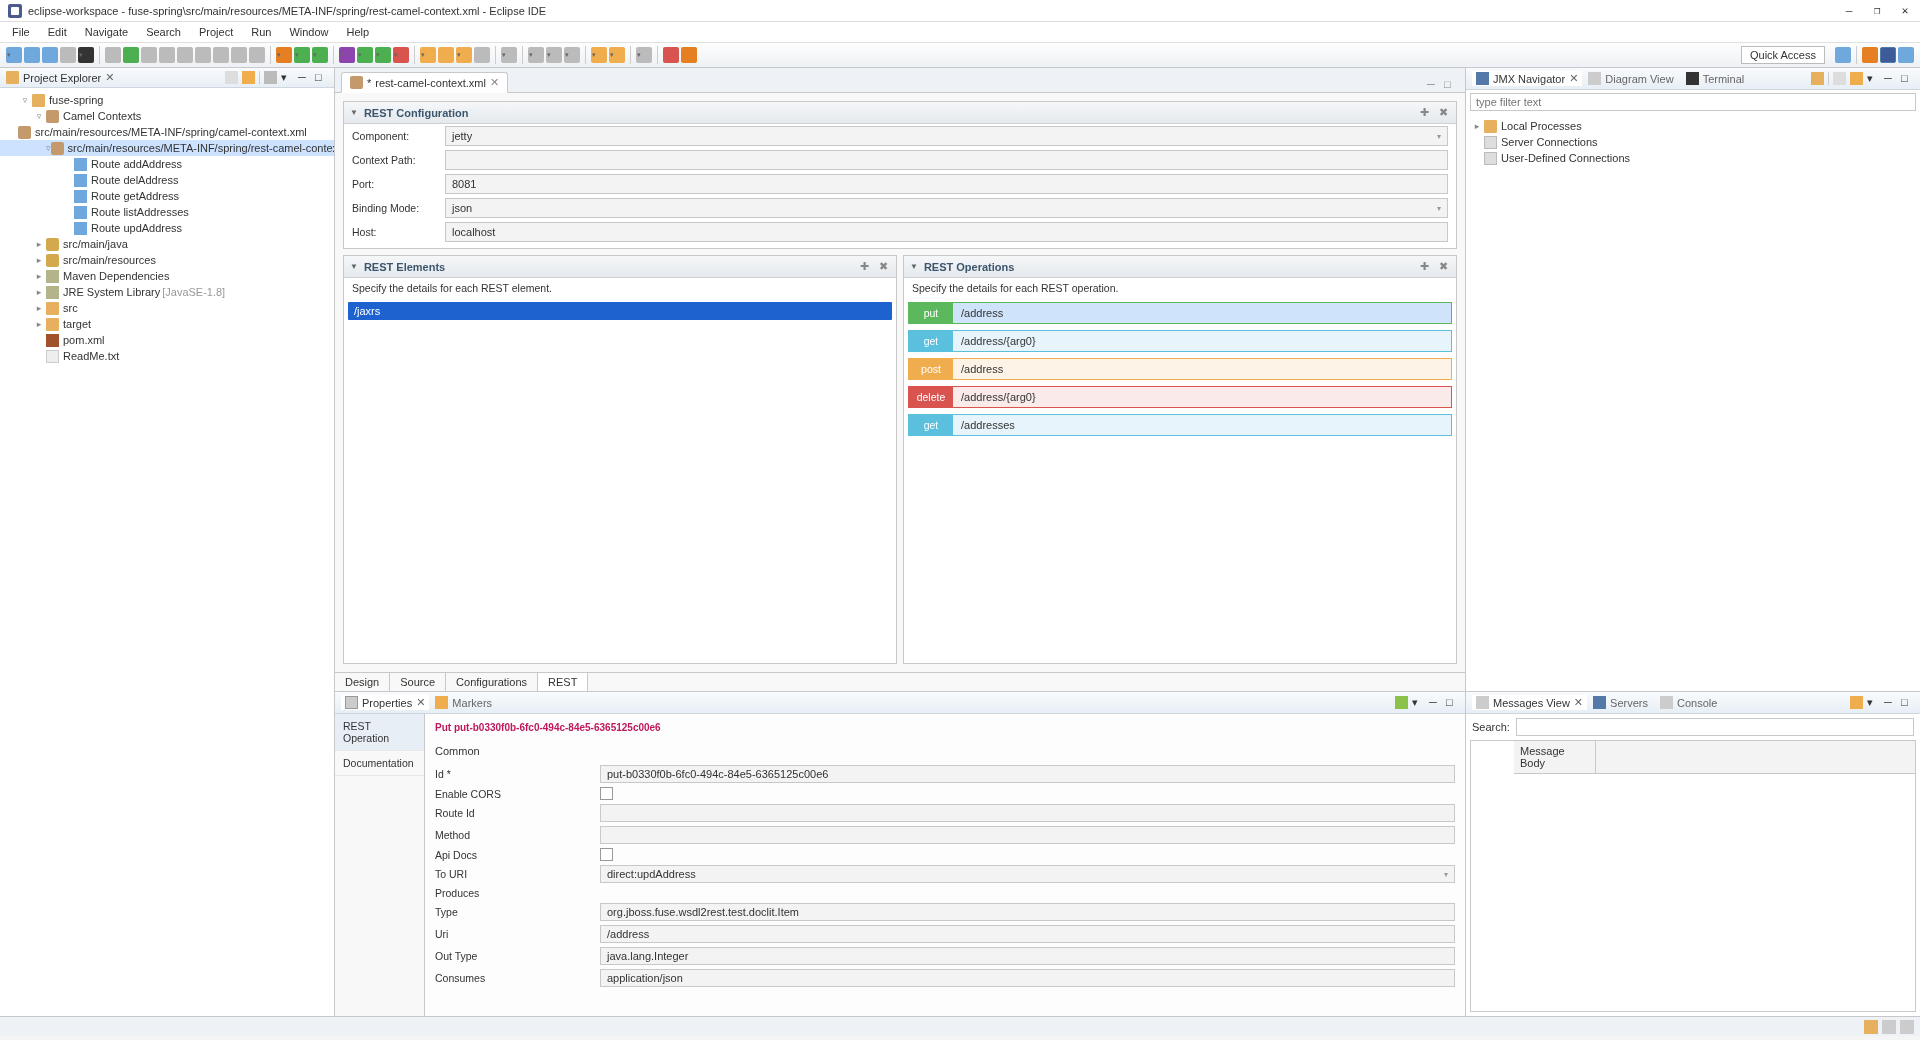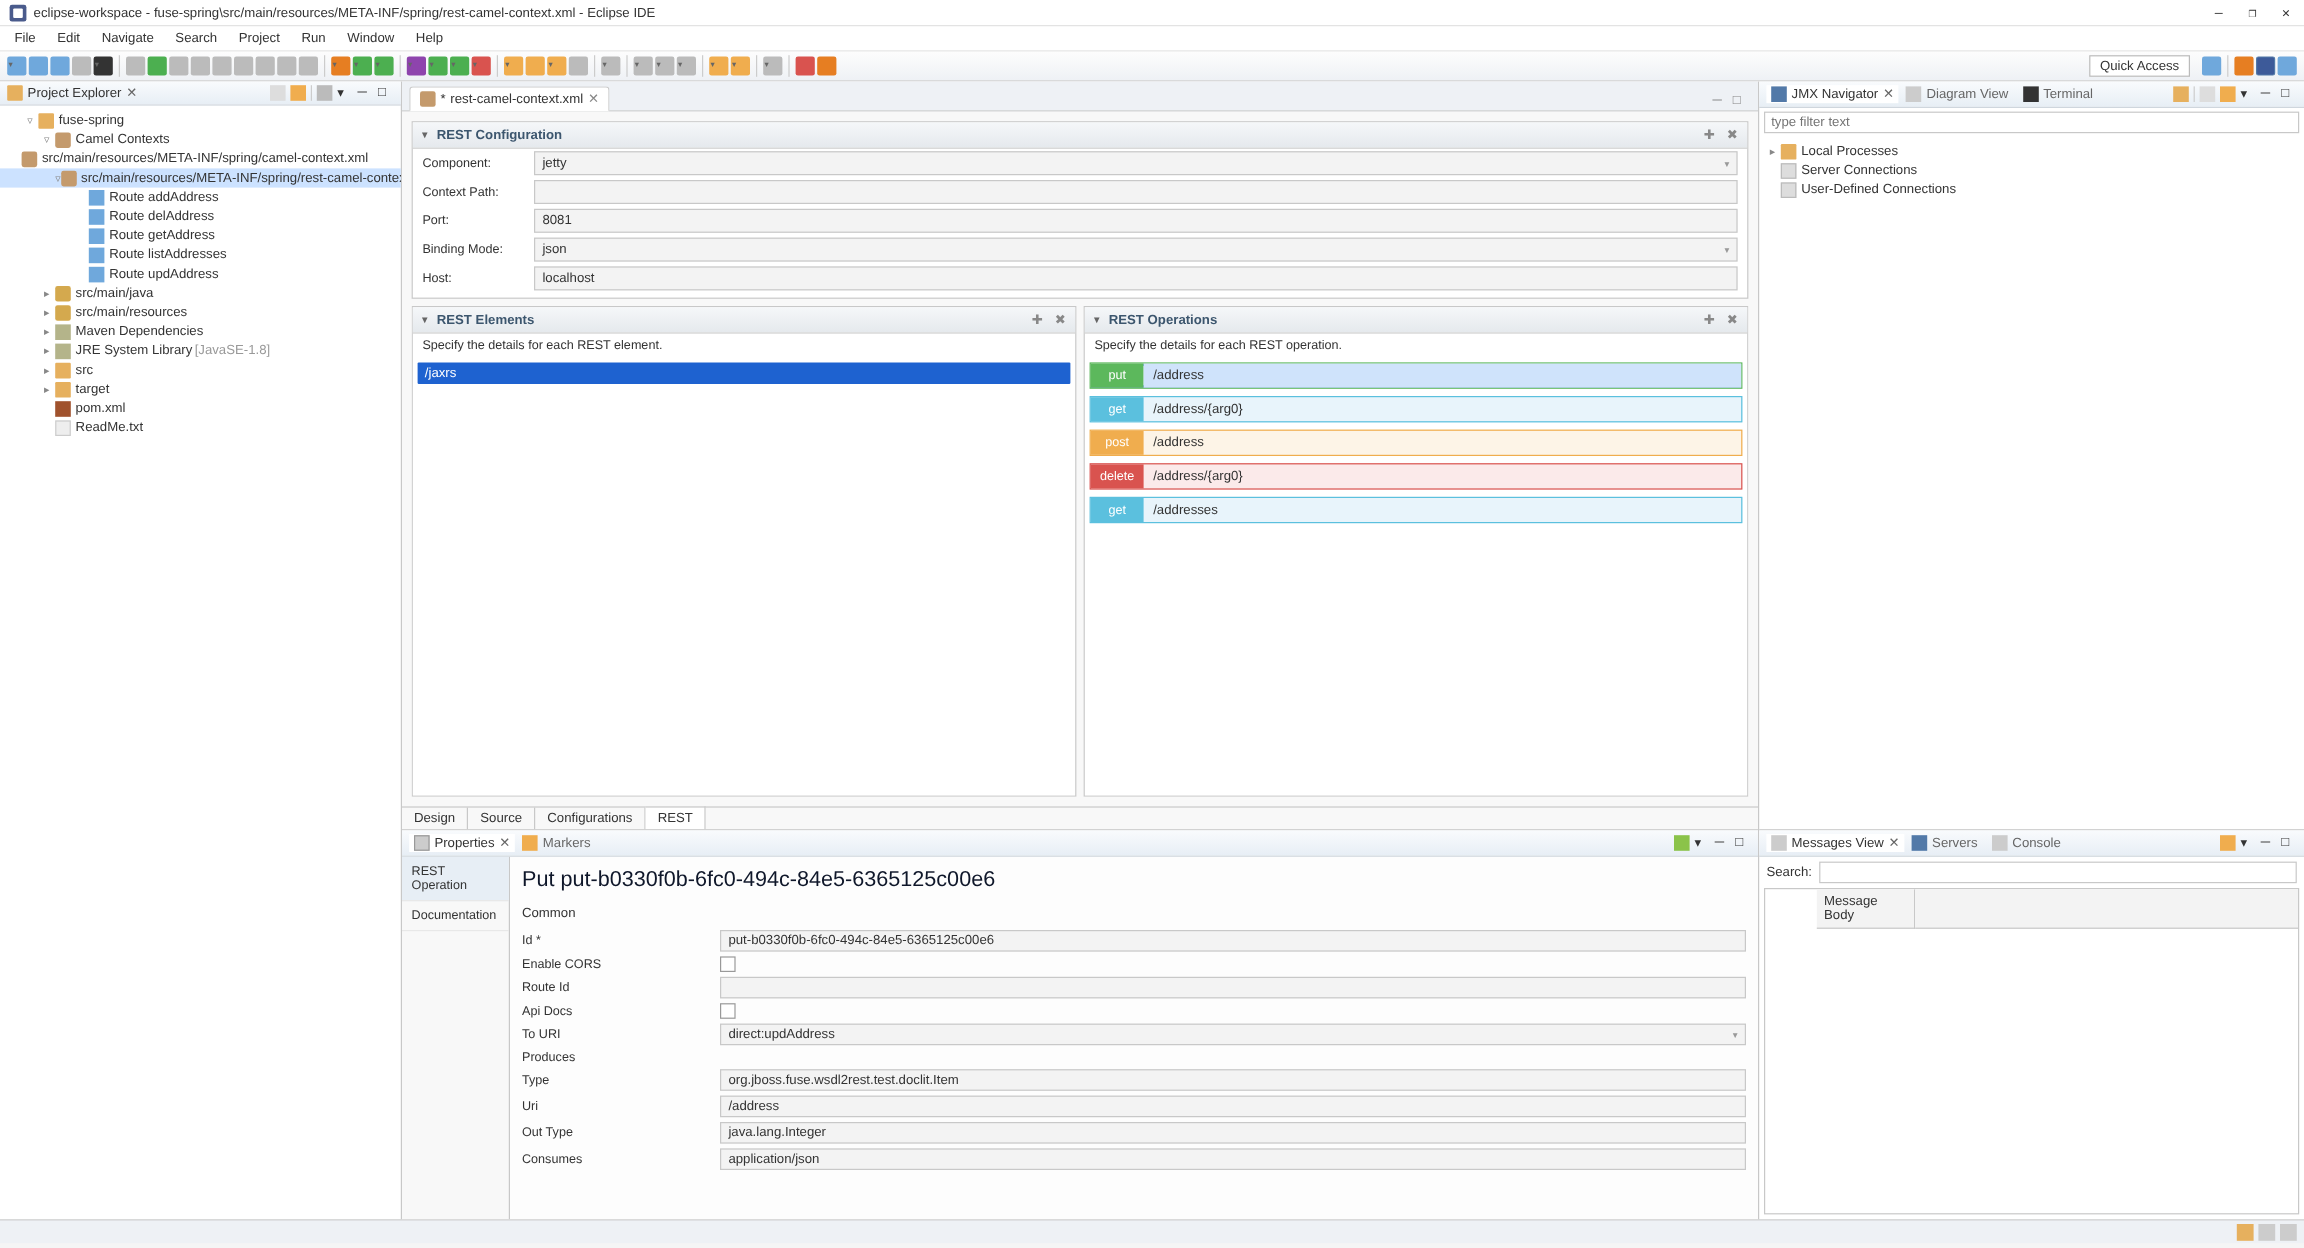--- a/index.html
+++ b/index.html
@@ -79,21 +79,21 @@
 .op-item.sel .path{background:#cfe3fb;}
 .editor-bottom-tabs{display:flex;background:#f8f8f8;border-top:1px solid #c8c8c8;}
 .ebtab{padding:3px 10px;border-right:1px solid #c8c8c8;cursor:pointer;}
 .ebtab.active{background:#fff;border-top:1px solid #c8c8c8;margin-top:-1px;}
 .props-area{height:325px;border-top:1px solid #c8c8c8;display:flex;flex-direction:column;}
 .prop-body{flex:1;display:flex;overflow:hidden;}
 .prop-side{width:90px;border-right:1px solid #c8c8c8;background:#f8f8f8;}
 .prop-stab{padding:6px 8px;cursor:pointer;border-bottom:1px solid #e8e8e8;font-size:10.5px;}
 .prop-stab.active{background:#e7eef5;}
 .prop-main{flex:1;overflow:auto;padding:8px 10px;background:#fdfdfd;}
-.prop-title{font-size:18px;font-weight:normal;color:#0f172a;margin-bottom:8px;}
+.prop-title{font-size:10px;font-weight:bold;color:#be185d;margin-bottom:8px;}
 .prop-group{font-size:11px;font-weight:normal;color:#333;padding:4px 0 6px;}
 .prop-row{display:flex;align-items:center;padding:2px 0;gap:10px;}
 .prop-row label{width:155px;font-size:10.5px;}
 .prop-row .pval{flex:1;height:18px;border:1px solid #c8c8c8;background:#f3f3f3;padding:0 6px;display:flex;align-items:center;justify-content:space-between;font-size:10.5px;}
 .prop-row .chk{width:13px;height:13px;border:1px solid #999;background:#fff;}
 .jmx-body{flex:1;overflow:auto;}
 .filter{width:calc(100% - 8px);margin:3px 4px;border:1px solid #c8c8c8;padding:2px 5px;height:18px;}
 .msg-area{height:325px;border-top:1px solid #c8c8c8;display:flex;flex-direction:column;}
 .msg-search{display:flex;align-items:center;padding:4px 6px;gap:6px;}
 .msg-search input{flex:1;border:1px solid #c8c8c8;height:18px;padding:0 5px;}
@@ -453,20 +453,26 @@
                 <label>Enable CORS</label>
                 <div class="chk"></div>
               </div>
               <div class="prop-row">
                 <label>Route Id</label>
                 <div class="pval">
                   <span></span>
                 </div>
               </div>
               <div class="prop-row">
+                <label>Method</label>
+                <div class="pval">
+                  <span></span>
+                </div>
+              </div>
+              <div class="prop-row">
                 <label>Api Docs</label>
                 <div class="chk"></div>
               </div>
               <div class="prop-row">
                 <label>To URI</label>
                 <div class="pval">
                   <span>direct:updAddress</span>
                   <span style="font-size: 8px; color: rgb(153, 153, 153);">▾</span>
                 </div>
               </div>

